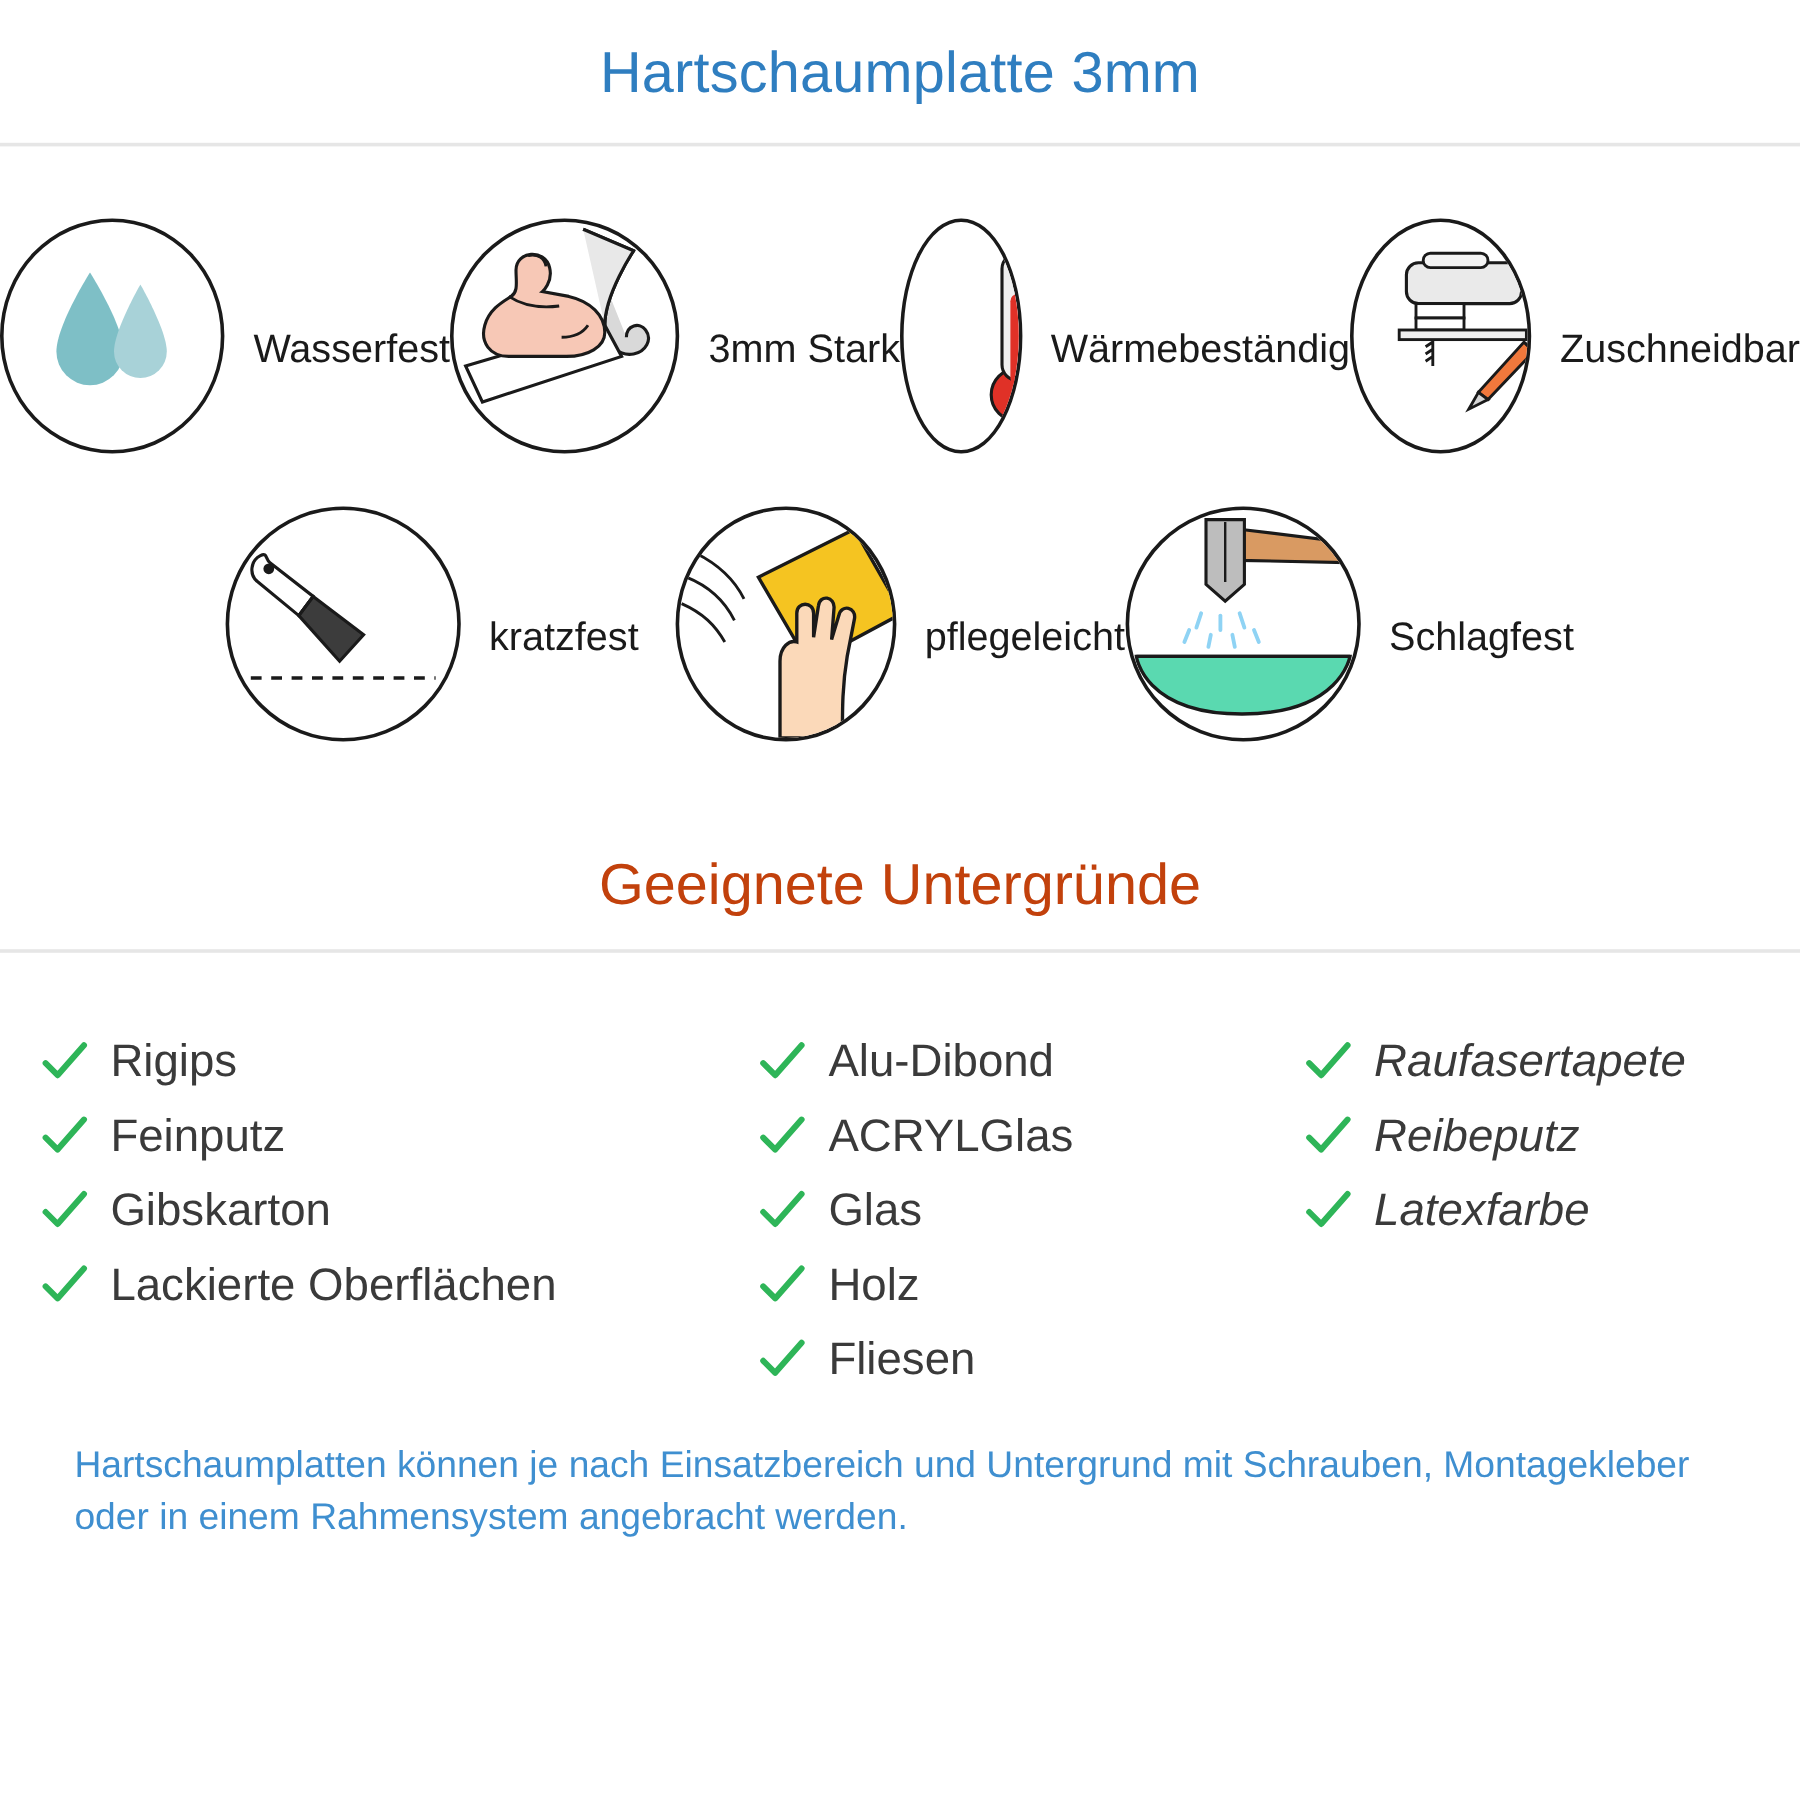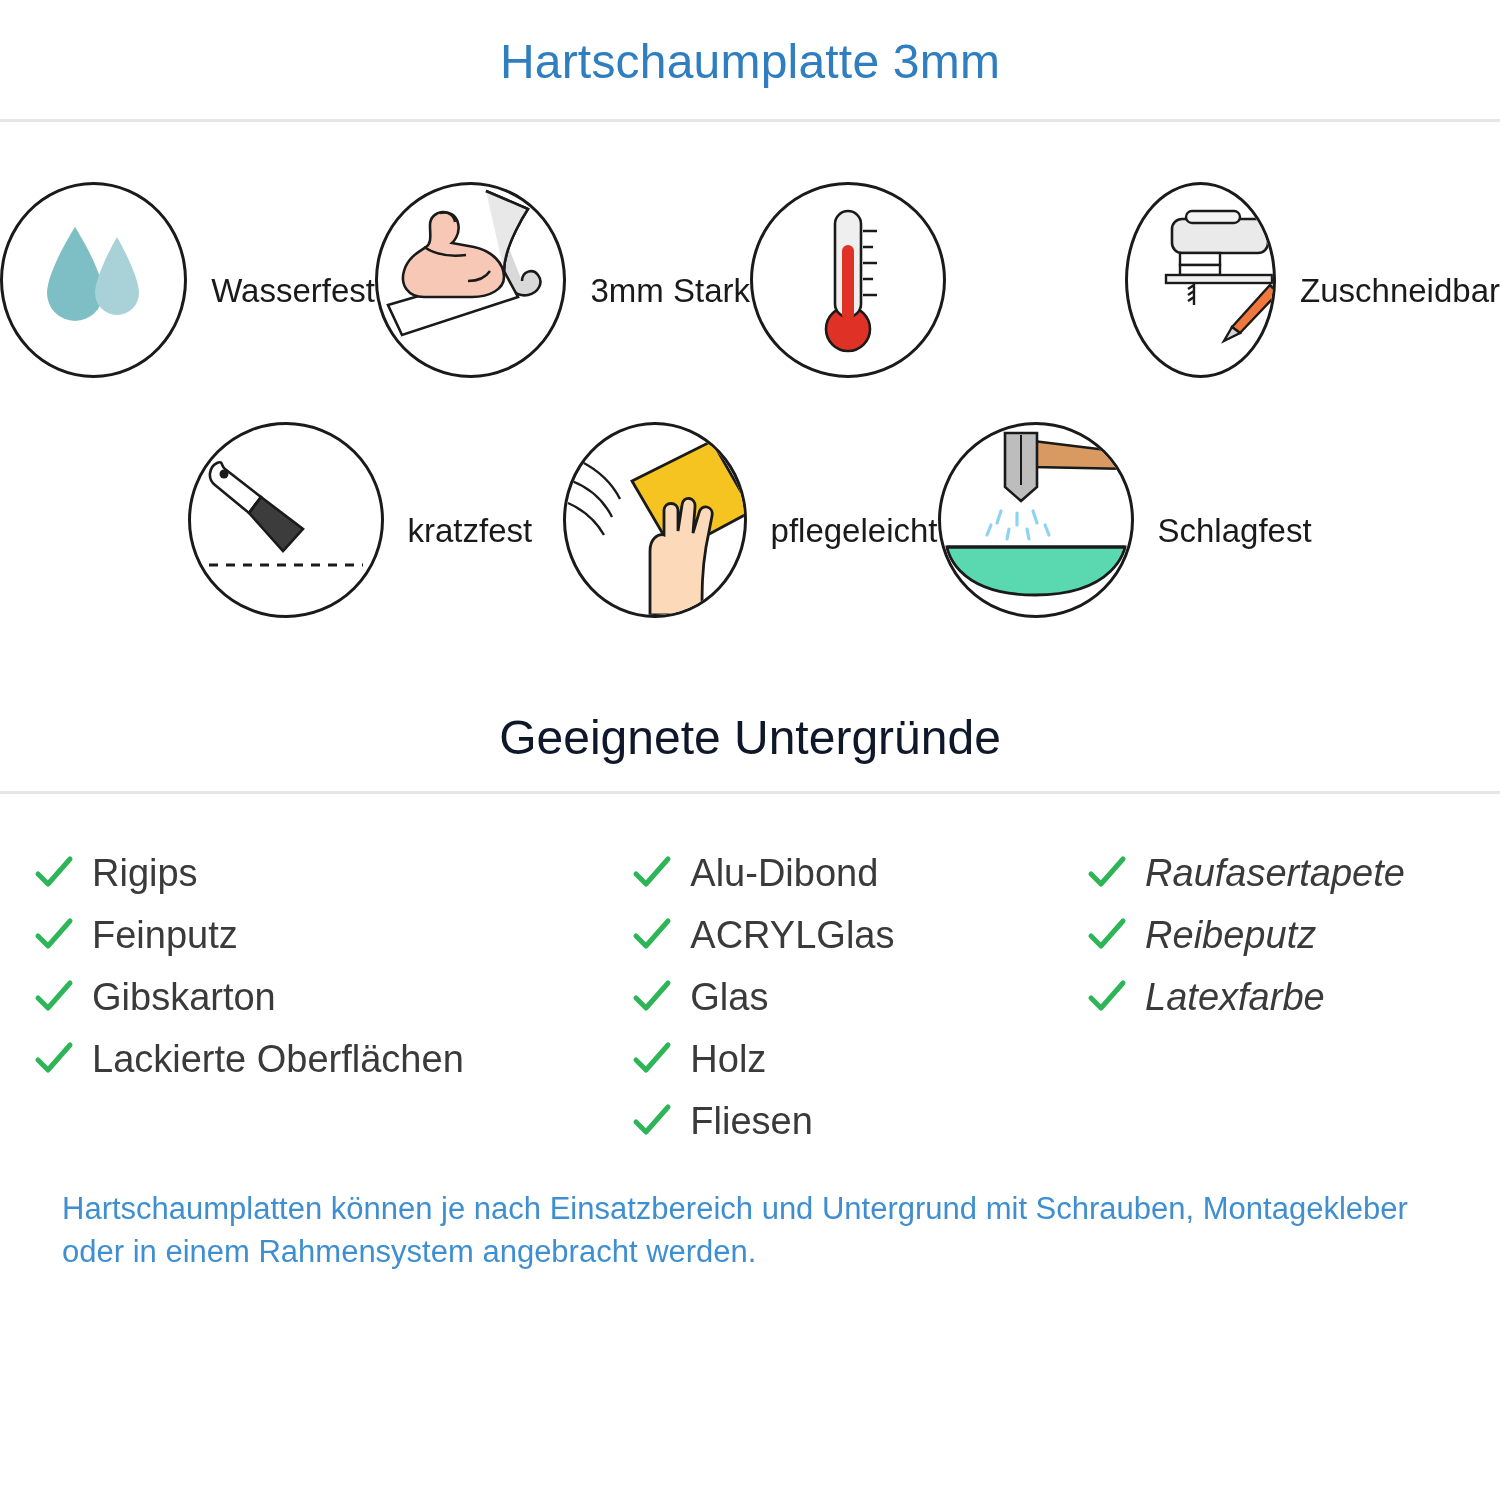--- a/index.html
+++ b/index.html
@@ -63,32 +63,32 @@
     white-space: nowrap;
   }
 
   
   .sub-title-block {
     text-align: center;
     margin-top: 92px;
   }
   .sub-title {
     font-size: 48px;
-    color: #0f172a;
+    color: #c2410c;
     font-weight: 400;
   }
   .rule2 {
     width: 1500px; height: 3px; background: #e6e6e6;
     margin-top: 26px;
   }
 
   
   .lists {
     display: flex;
-    padding: 48px 0 0 0;
+    padding: 60px 0 0 0;
     gap: 32px;
   }
   .col { }
   .col.c1 { width: 610px; padding-left: 34px; }
   .col.c2 { width: 430px; }
   .col.c3 { width: 420px; font-style: italic; }
   .li {
     display: flex;
     align-items: center;
     height: 62px;
@@ -165,20 +165,21 @@
 
             <rect x="89" y="60" width="12" height="76" rx="6" fill="#e03127"></rect>
 
             <line x1="110" y1="46" x2="124" y2="46" stroke="#1a1a1a" stroke-width="2.4"></line>
             <line x1="110" y1="62" x2="120" y2="62" stroke="#1a1a1a" stroke-width="2.4"></line>
             <line x1="110" y1="78" x2="124" y2="78" stroke="#1a1a1a" stroke-width="2.4"></line>
             <line x1="110" y1="94" x2="120" y2="94" stroke="#1a1a1a" stroke-width="2.4"></line>
             <line x1="110" y1="110" x2="124" y2="110" stroke="#1a1a1a" stroke-width="2.4"></line>
           </svg>
         </div>
+        <div class="flabel">Wärmebeständig</div>
       </div>
 
       <div class="fitem">
         <div class="circle">
           <svg width="190" height="190" viewBox="0 0 190 190">
 
             <rect x="44" y="34" width="96" height="34" rx="10" fill="#eaeaea" stroke="#1a1a1a" stroke-width="2.6"></rect>
             <rect x="58" y="26" width="54" height="12" rx="6" fill="#f4f4f4" stroke="#1a1a1a" stroke-width="2.4"></rect>
             <rect x="52" y="68" width="40" height="12" fill="#ffffff" stroke="#1a1a1a" stroke-width="2.4"></rect>
             <rect x="52" y="80" width="40" height="10" fill="#ffffff" stroke="#1a1a1a" stroke-width="2.4"></rect>

